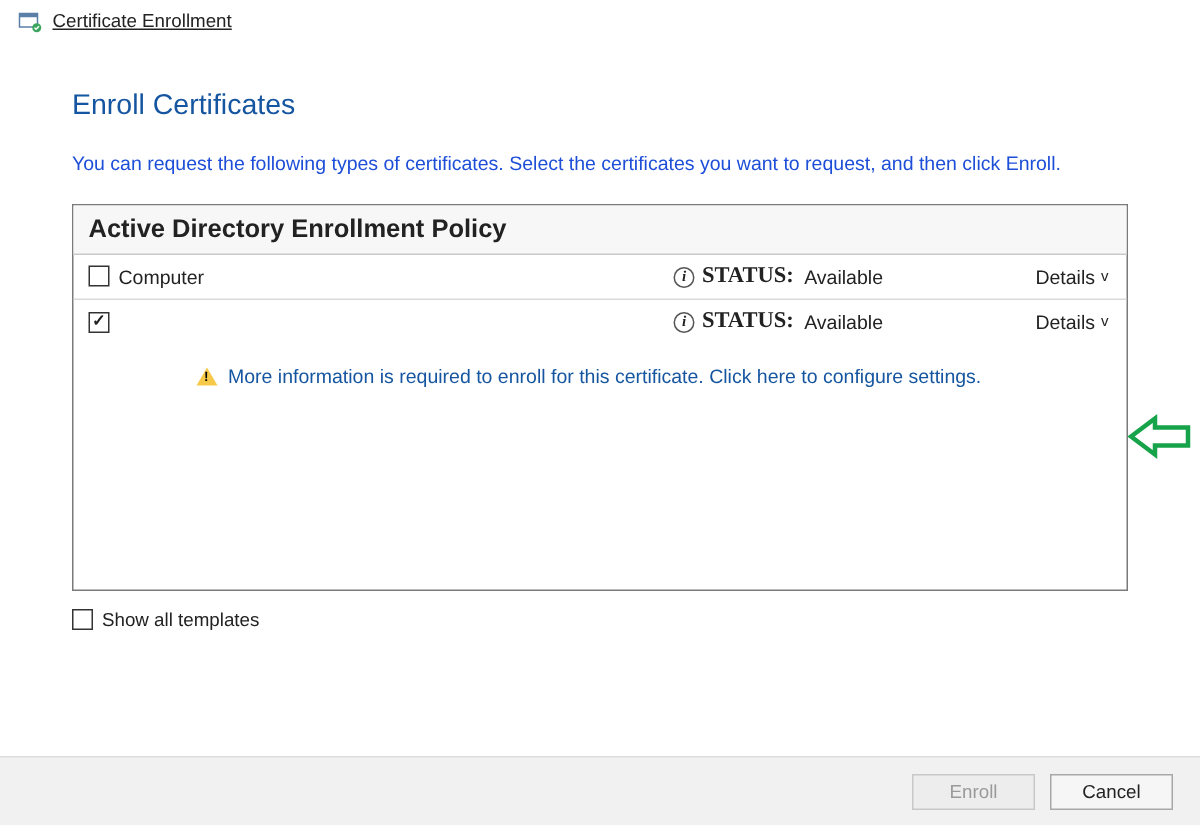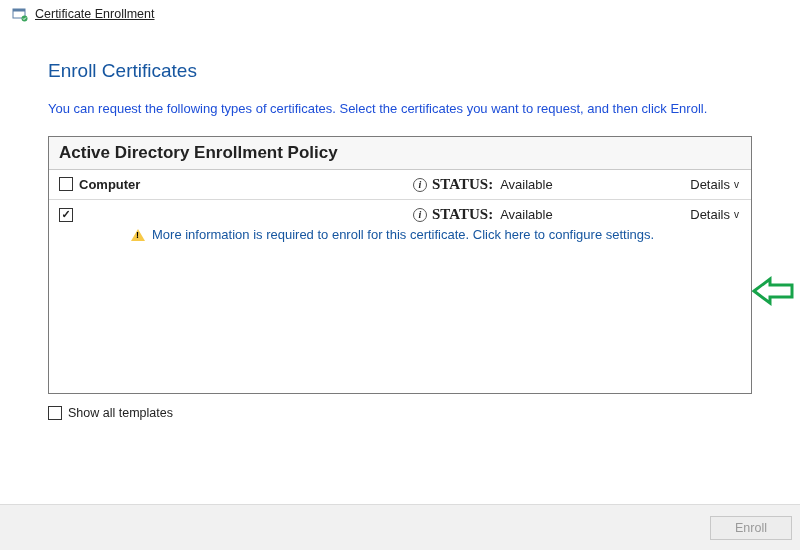--- a/index.html
+++ b/index.html
@@ -59,22 +59,21 @@
   }
   .cert-row.last { border-bottom: none; }
   .cert-top {
     display: flex;
     align-items: center;
   }
   .cert-name-wrap {
     display: flex;
     align-items: flex-start;
     gap: 6px;
-    width: 354px;
-    font-weight: bold;
+    width: 390px;
   }
   .chk {
     width: 14px; height: 14px;
     border: 1px solid #333;
     display: inline-flex;
     align-items: center;
     justify-content: center;
     font-size: 11px;
     line-height: 1;
     background: #fff;
@@ -107,20 +106,21 @@
     gap: 4px;
     cursor: pointer;
   }
   .details-txt { font-size: 13px; }
   .chev { font-size: 10px; }
   .warn-row {
     display: flex;
     align-items: center;
     gap: 7px;
     padding: 4px 0 2px 72px;
+    margin-top: 16px;
   }
   .warn-ico {
     width: 0; height: 0;
     border-left: 7px solid transparent;
     border-right: 7px solid transparent;
     border-bottom: 12px solid #f7c948;
     position: relative;
   }
   .warn-ico::after {
     content: "!";
@@ -144,21 +144,21 @@
   }
   .footer {
     position: absolute;
     left: 0; right: 0; bottom: 0;
     height: 46px;
     background: #f1f1f1;
     border-top: 1px solid #dcdcdc;
     display: flex;
     align-items: center;
     justify-content: flex-end;
-    padding-right: 8px;
+    padding-right: 18px;
     gap: 10px;
   }
   .btn {
     min-width: 82px;
     height: 24px;
     border: 1px solid #a8a8a8;
     background: #f6f6f6;
     font-size: 12.5px;
     display: inline-flex;
     align-items: center;
@@ -251,13 +251,14 @@
 </div>
 
 <div class="arrow-annot">
   <svg width="44" height="32" viewBox="0 0 44 32">
     <path d="M 2 16 L 18 4 L 18 10 L 40 10 L 40 22 L 18 22 L 18 28 Z" fill="none" stroke="#17a34a" stroke-width="3" stroke-linejoin="miter"></path>
   </svg>
 </div>
 
 <div class="footer">
   <div class="btn disabled">Enroll</div>
+  <div class="btn">Cancel</div>
 </div>
 
 </body></html>

